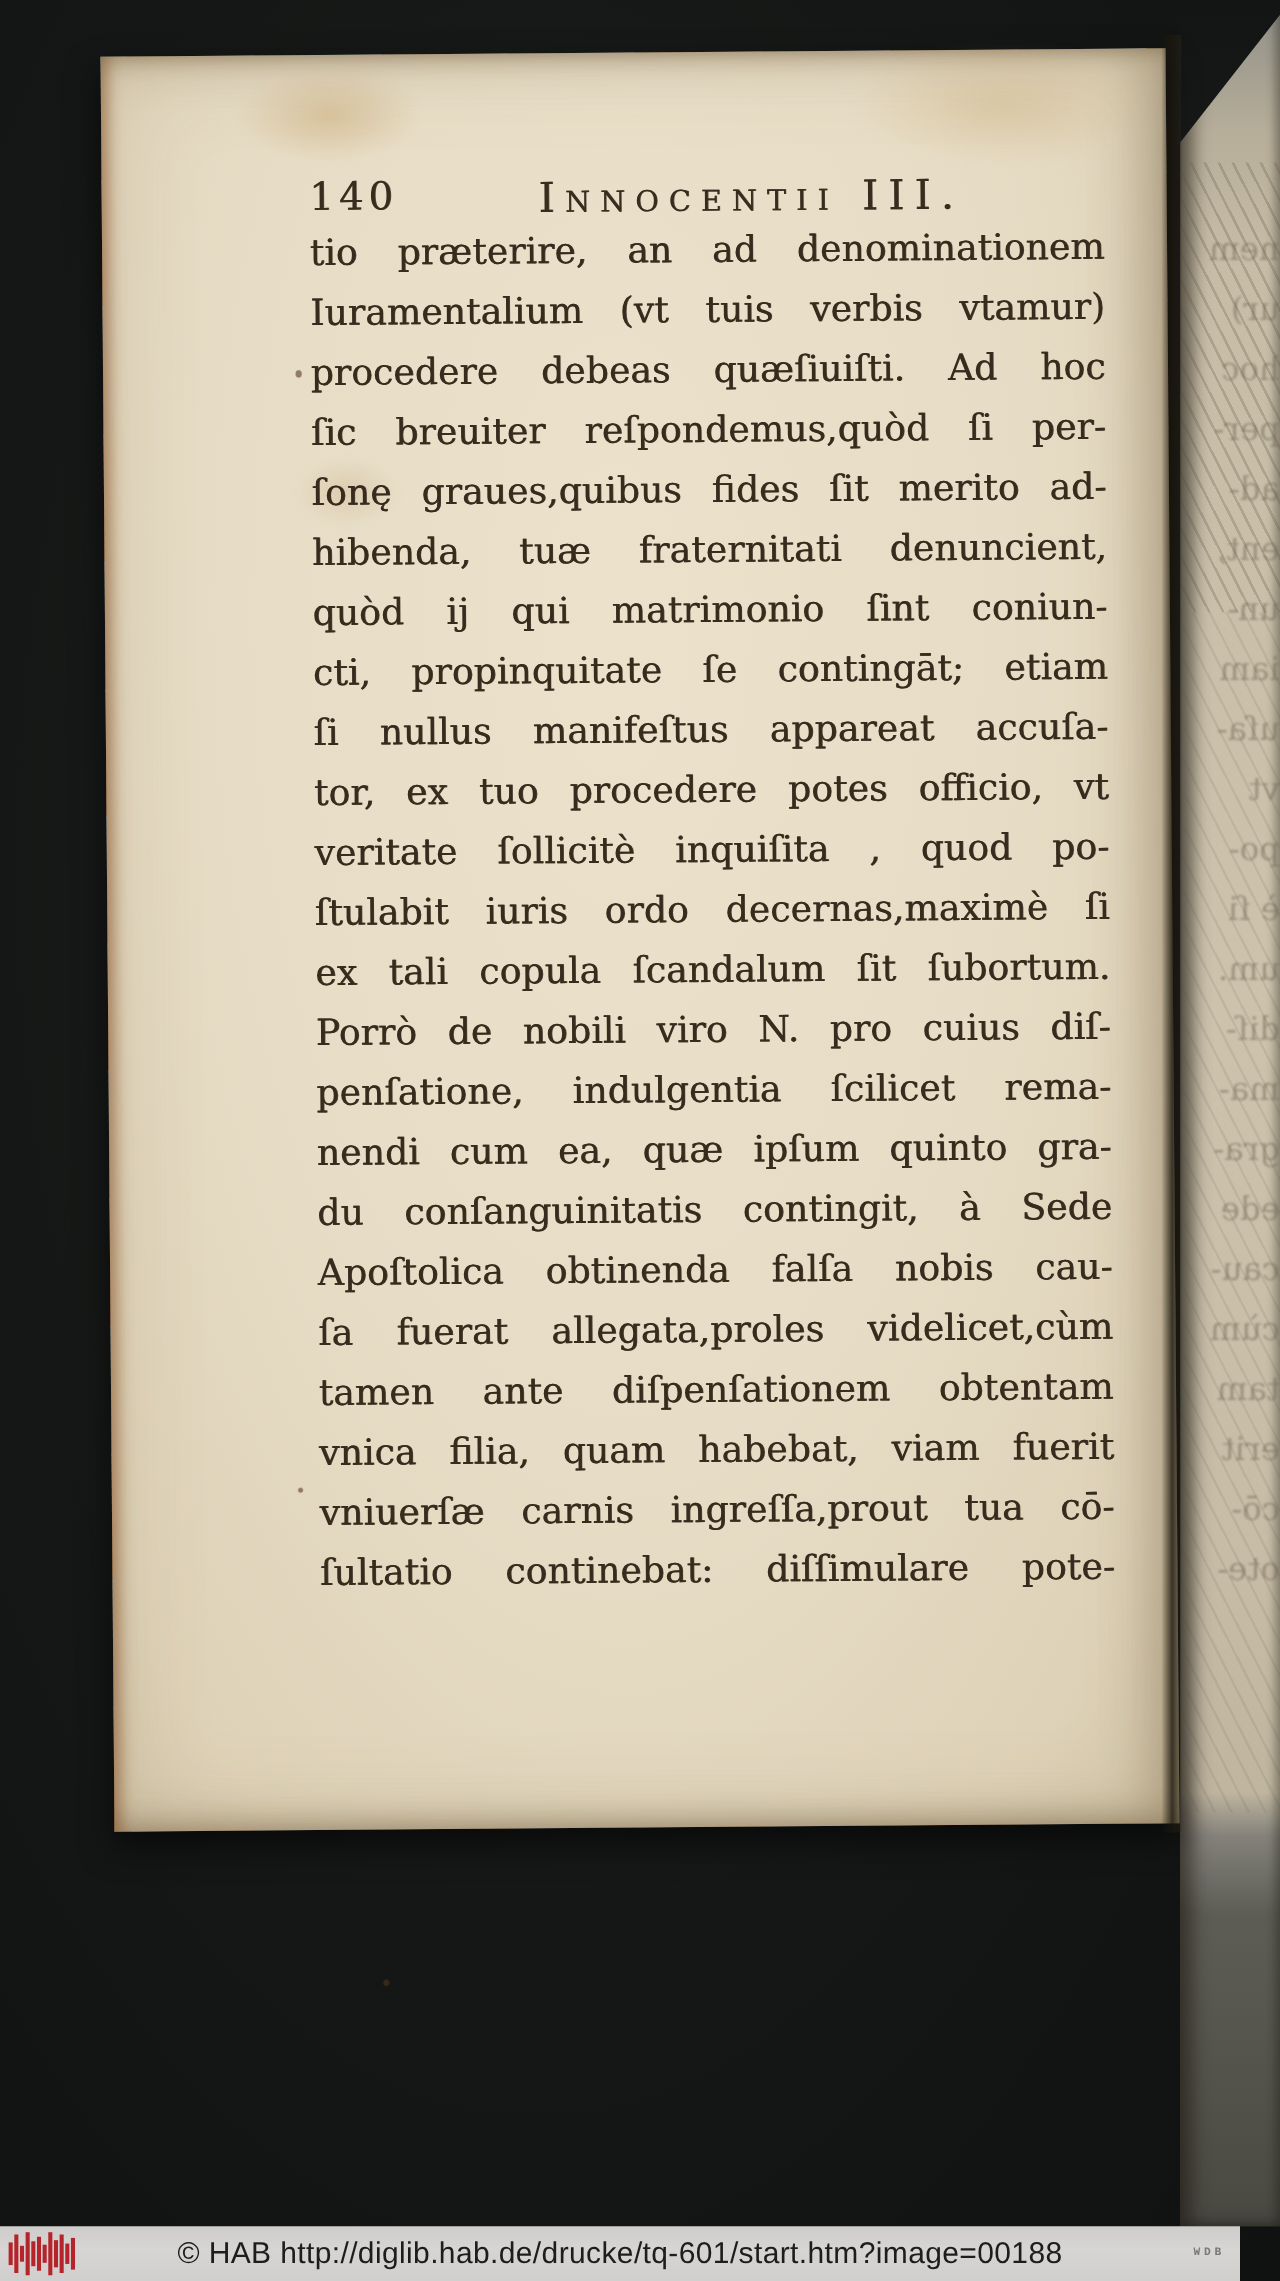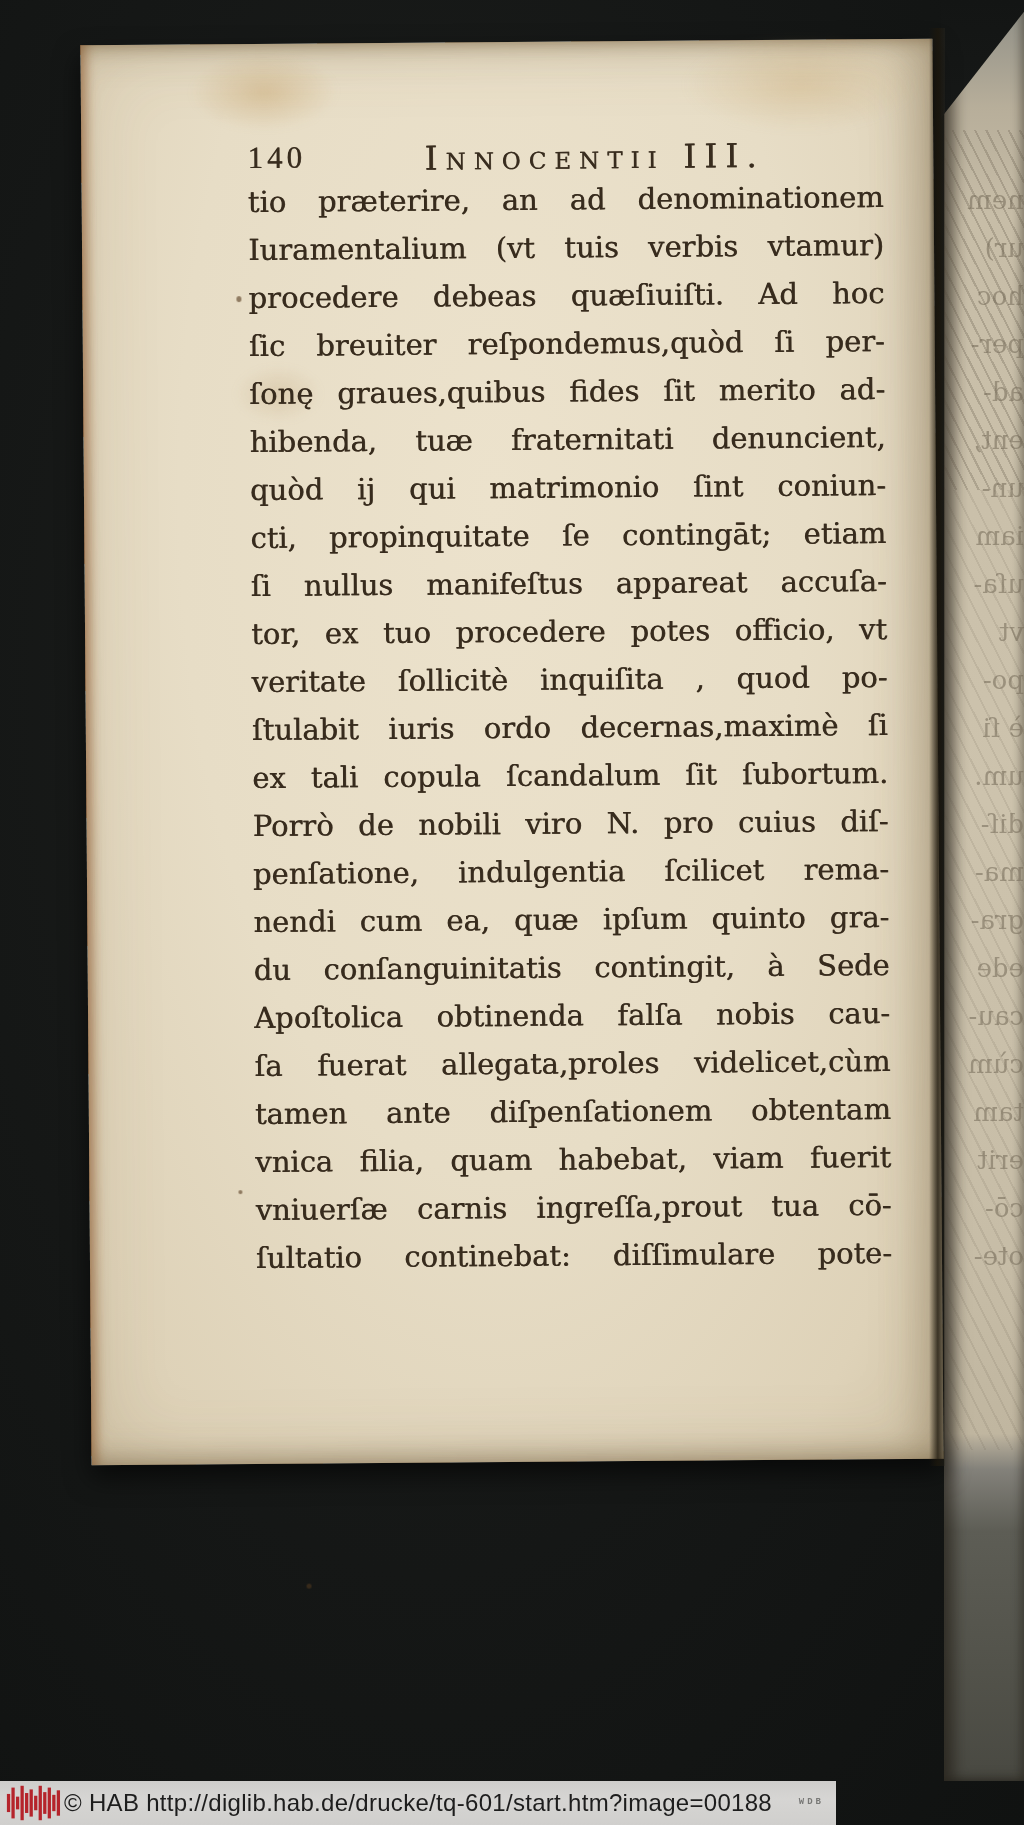--- a/index.html
+++ b/index.html
@@ -58,32 +58,32 @@
   .stain.s2{left:600px;top:-6px;width:240px;height:100px;
     background:radial-gradient(ellipse, rgba(196,160,100,.3), transparent 70%);}
   .stain.s3{left:150px;top:320px;width:90px;height:60px;
     background:radial-gradient(ellipse, rgba(175,140,90,.22), transparent 70%);}
   .speck{position:absolute;border-radius:50%;background:rgba(85,58,30,.6);filter:blur(.4px);}
   .speck.a{left:154px;top:252px;width:5px;height:6px;}
   .speck.b{left:149px;top:1146px;width:4px;height:4px;}
   .speck.c{left:214px;top:1540px;width:5px;height:5px;background:rgba(70,50,28,.7);}
 
   .page-header{position:absolute;left:166px;top:96px;width:636px;display:flex;color:#382c1e;}
-  .page-number{font-size:31px;letter-spacing:4px;text-shadow:.5px 0 0 rgba(56,44,30,.8);font-family:Liberation Serif, serif;}
+  .page-number{font-size:31px;letter-spacing:4px;text-shadow:.5px 0 0 rgba(56,44,30,.8);}
   .running-title{flex:1;text-align:center;font-variant:small-caps;font-size:33px;
     letter-spacing:8px;text-shadow:.5px 0 0 rgba(56,44,30,.8);}
 
   .text-block{
     position:absolute;left:166px;top:134px;width:636px;
     font-size:29px;color:#372b1d;text-shadow:.5px 0 0 rgba(55,43,29,.85);
   }
   .line{height:48px;line-height:48px;text-align:justify;text-align-last:justify;}
 
   
-  .footer{position:absolute;left:0;top:1781px;width:836px;height:44px;z-index:5;
+  .footer{position:absolute;left:0;top:1781px;width:992px;height:44px;z-index:5;
     background:linear-gradient(180deg,#cecdcb 0%,#d6d5d3 40%,#d0cfcd 100%);}
   .footer-text{position:absolute;left:0;top:0;width:100%;text-align:center;line-height:44px;
     font-family:"Liberation Sans","DejaVu Sans",sans-serif;font-size:24px;color:#1d1d1d;letter-spacing:.3px;}
   .logo{position:absolute;left:6px;top:3px;}
   .wdb{position:absolute;right:12px;top:16px;
     font-family:Liberation Mono, monospace;font-weight:bold;
     font-size:9px;color:#787876;letter-spacing:3px;}
 </style>
 </head>
 <body>

